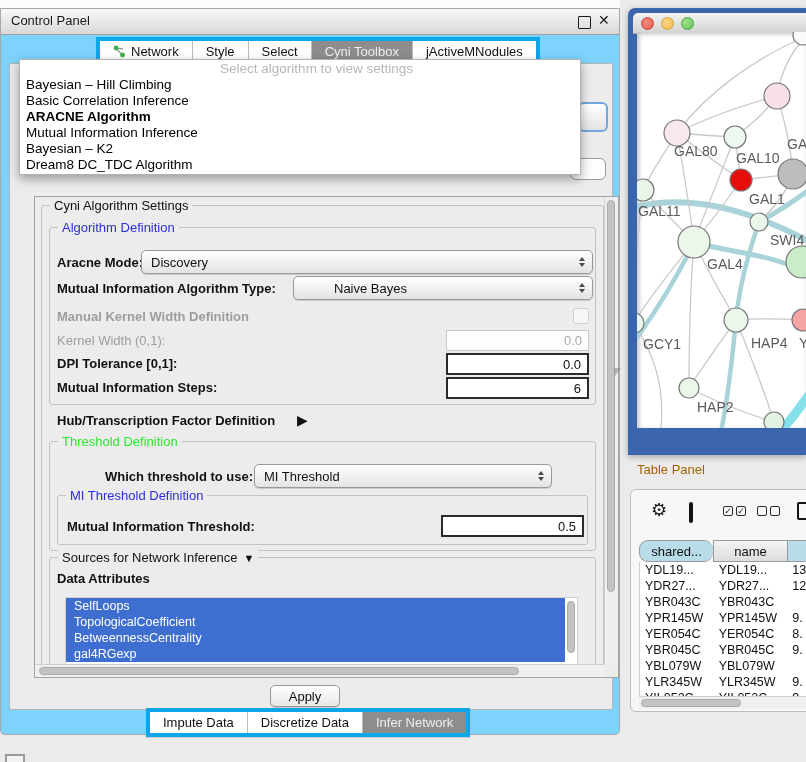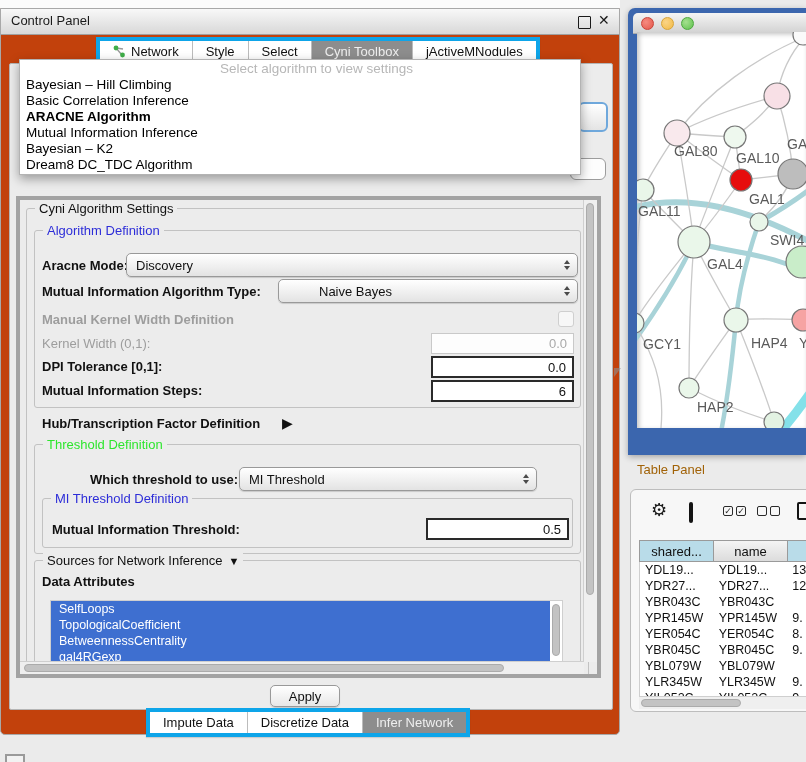--- a/index.html
+++ b/index.html
@@ -1,20 +1,20 @@
 <!DOCTYPE html>
 <html><head>
 <meta charset="utf-8">
 <style>
   html,body{margin:0;padding:0;}
   #root{position:relative;width:806px;height:762px;background:#ebebeb;overflow:hidden;
         font-family:"Liberation Sans","DejaVu Sans",sans-serif;color:#111;}
   .abs{position:absolute;}
   
-  #cp{position:absolute;left:0;top:8px;width:620px;height:727px;background:#c2410c;
+  #cp{position:absolute;left:0;top:8px;width:620px;height:727px;background:#7dd3fc;
       border:1px solid #a8a8a8;border-radius:0 0 5px 5px;box-sizing:border-box;}
   #cp-titlebar{position:absolute;left:0;top:0;right:0;height:25px;
       background:linear-gradient(#f8f8f8,#d8d8d8);border-bottom:1px solid #9f9f9f;}
   #cp-title{position:absolute;left:10px;top:4px;font-size:13px;color:#1a1a1a;}
   .float-ic{position:absolute;top:7px;width:11px;height:11px;border:1.6px solid #1a1a1a;border-radius:1px;background:transparent;}
   .close-ic{position:absolute;top:3px;font-size:14px;font-weight:bold;color:#1a1a1a;}
   
   .seg{position:absolute;display:flex;border:4px solid #0ea5e9;border-radius:0;overflow:hidden;
        background:#fff;font-size:13px;box-shadow:0 1px 1px rgba(0,0,0,.12);}
   .seg .sg{padding:3px 13px;border-right:1px solid #bcbcbc;display:flex;align-items:center;gap:5px;white-space:nowrap;}
@@ -122,21 +122,21 @@
       <div class="sg">
           <span>jActiveMNodules</span>
         </div>
     </div>
 
     <div id="content-panel">
 
       <div class="abs" style="left:568px;top:38px;width:26px;height:26px;border:2px solid #6fa8dc;border-radius:6px;background:linear-gradient(#fff,#e4e4e4);"></div>
       <div class="abs" style="left:560px;top:94px;width:34px;height:20px;border:1px solid #9c9c9c;border-radius:6px;background:#fdfdfd;"></div>
 
-      <div class="abs" style="left:6px;top:132px;width:585px;height:482px;border:4px solid #a3a3a3;background:#ececec;overflow:hidden;box-sizing:border-box;">
+      <div class="abs" style="left:24px;top:132px;width:585px;height:482px;border:1px solid #a3a3a3;background:#ececec;overflow:hidden;box-sizing:border-box;">
 
         <div class="grp" style="left:6px;top:8px;width:563px;height:475px;">
           <span class="gt">Cyni Algorithm Settings</span>
         </div>
 
         <div class="grp" style="left:14px;top:30px;width:547px;height:178px;">
           <span class="gt blue">Algorithm Definition</span>
         </div>
         <span class="lbl" style="left:22px;top:58px;">Aracne Mode:</span>
         <div class="combo" style="left:106px;top:53px;width:452px;height:24px;">
@@ -324,21 +324,21 @@
     </span>
     <span class="ticon" style="left:126px;top:16px;display:flex;gap:3px;">
       <span class="cbx"></span>
       <span class="cbx"></span>
     </span>
     <span class="ticon docico" style="left:166px;top:12px;"></span>
 
     
     <div id="yeast-table">
       <div class="thead">
-        <div class="th blue tc1" style="padding-left:0;">shared...</div>
+        <div class="th blue tc1" style="padding-left:0;border-radius:9px;">shared...</div>
         <div class="th gray tc2" style="padding-left:0;">name</div>
         <div class="th blue tc3" style="border-right:1px solid #9a9a9a;padding-left:0;"></div>
       </div>
       <div style="height:134px;overflow:hidden;background:#fff;border-left:1px solid #cfcfcf;">
         <div class="trow">
             <span class="tc1">YDL19...</span>
             <span class="tc2">YDL19...</span>
             <span class="tc3">13</span>
           </div>
         <div class="trow">

